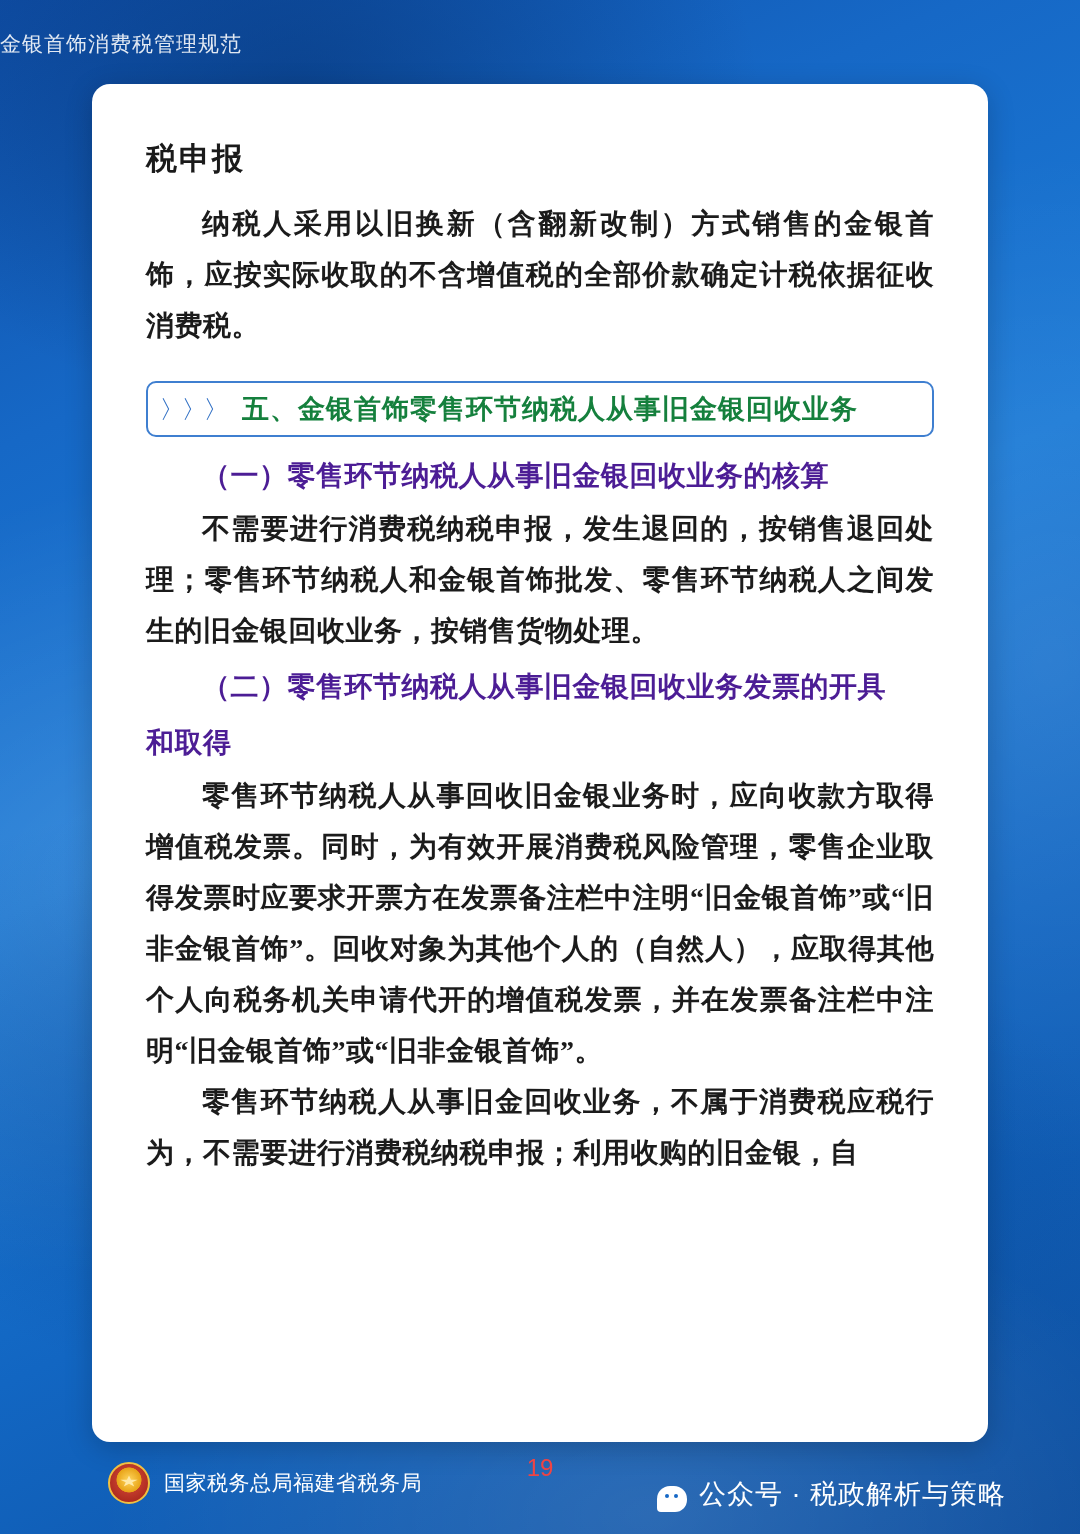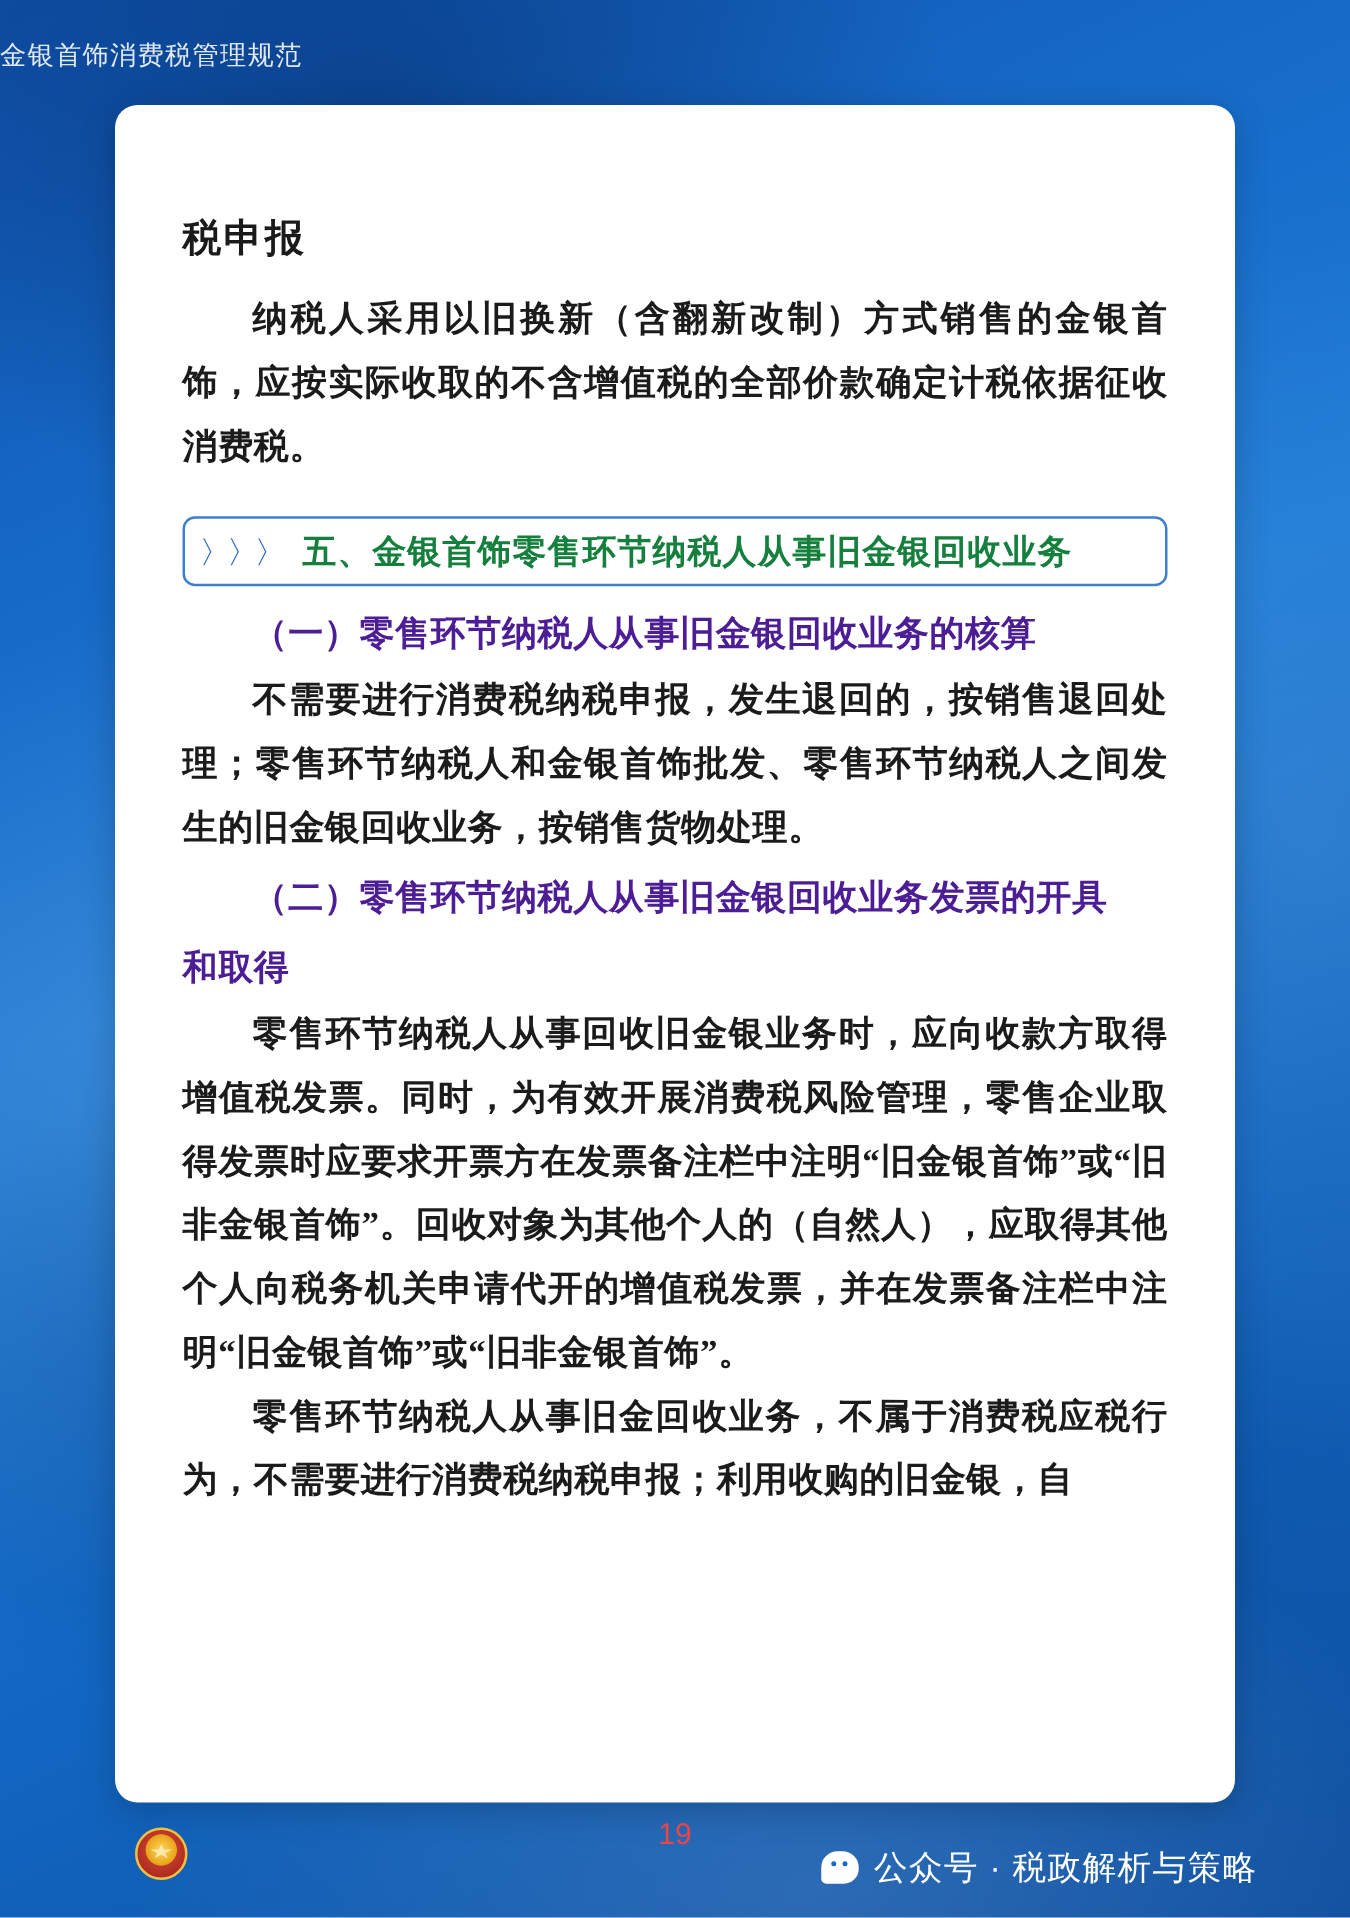--- a/index.html
+++ b/index.html
@@ -50,21 +50,21 @@
     font-family: "Liberation Sans", sans-serif;
   }
 
   .page-card {
     position: absolute;
     left: 92px; top: 84px;
     width: 896px; height: 1358px;
     background: #ffffff;
     border-radius: 18px;
     box-shadow: 0 6px 28px rgba(0,0,0,0.20);
-    padding: 86px 54px 0 54px;
+    padding: 54px 54px 0 54px;
     overflow: hidden;
   }
 
   .sec-title {
     font-size: 31px;
     font-weight: bold;
     color: #1a1a1a;
     letter-spacing: 2px;
     margin-bottom: 18px;
     font-family: "Liberation Serif", serif;
@@ -150,21 +150,21 @@
     position: absolute;
     left: 0; bottom: 52px; width: 100%;
     text-align: center;
     color: #ef4444;
     font-size: 24px;
     font-family: "Liberation Sans", sans-serif;
   }
   .wechat-line {
     position: absolute;
     right: 74px; bottom: 22px;
-    display: flex; align-items: center; gap: 12px;
+    display: flex; align-items: flex-end; gap: 12px;
     color: #ffffff;
     font-size: 27px;
     font-family: "Liberation Sans", sans-serif;
     letter-spacing: 1px;
     margin-top: 48px;
   }
   .wechat-icon {
     width: 30px; height: 26px;
     background: #ffffff;
     border-radius: 13px 13px 12px 4px;
@@ -212,19 +212,20 @@
   <p class="body-text">零售环节纳税人从事回收旧金银业务时，应向收款方取得增值税发票。同时，为有效开展消费税风险管理，零售企业取得发票时应要求开票方在发票备注栏中注明“旧金银首饰”或“旧非金银首饰”。回收对象为其他个人的（自然人），应取得其他个人向税务机关申请代开的增值税发票，并在发票备注栏中注明“旧金银首饰”或“旧非金银首饰”。</p>
 
 
   <p class="body-text">零售环节纳税人从事旧金回收业务，不属于消费税应税行为，不需要进行消费税纳税申报；利用收购的旧金银，自</p>
 
 </div>
 
 <div class="footer">
   <div class="footer-left">
     <div class="emblem"></div>
+    <div class="agency">国家税务总局福建省税务局</div>
   </div>
   <div class="page-number">19</div>
   <div class="wechat-line">
     <span class="wechat-icon"></span>
     <span>公众号 · 税政解析与策略</span>
   </div>
 </div>
 
 </body></html>

